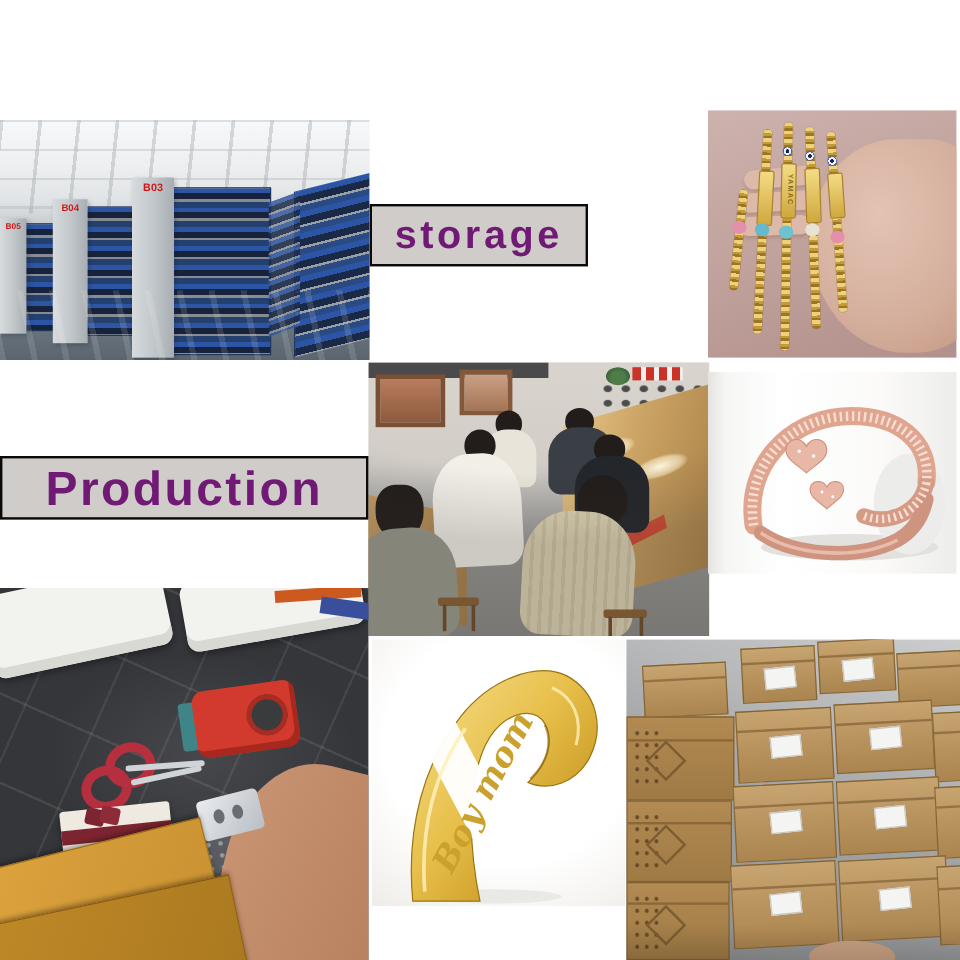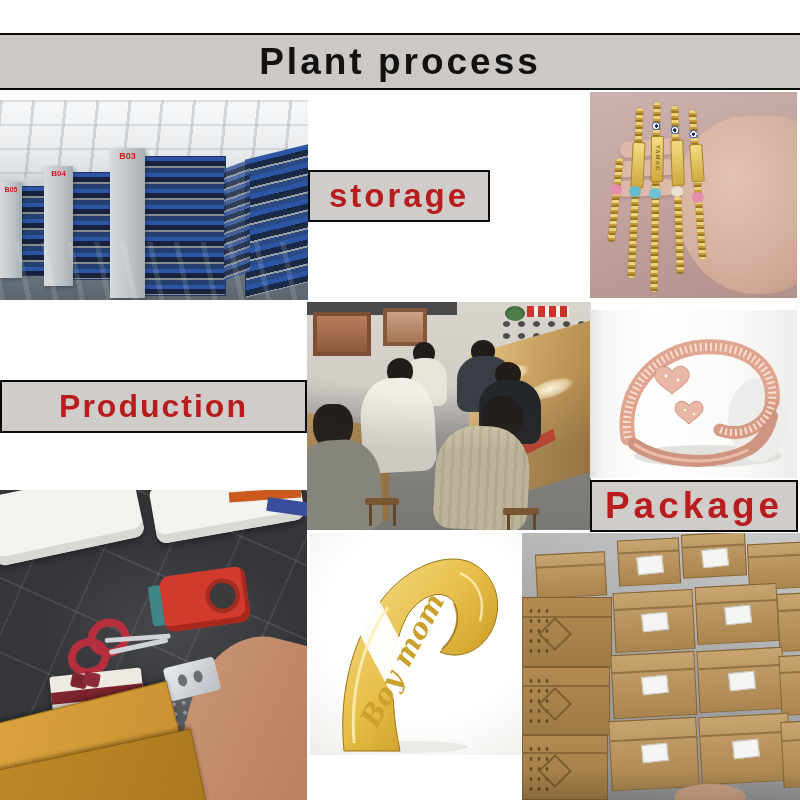--- a/index.html
+++ b/index.html
@@ -11,23 +11,23 @@
   
   .banner{position:absolute;left:0;top:33px;width:800px;height:53px;
           background:var(--banner-bg,#cbc8c6);
           border-top:2px solid #0a0a0a;border-bottom:2px solid #0a0a0a;
           display:flex;align-items:center;justify-content:center;}
   .banner span{font-weight:bold;font-size:37px;letter-spacing:3px;color:#121212;}
 
   
   .plabel{position:absolute;background:var(--label-bg,#cfccc9);border:2px solid #0a0a0a;
           display:flex;align-items:center;justify-content:center;
-          font-weight:bold;color:#b91c1c;box-sizing:border-box;}
+          font-weight:bold;color:#701a75;box-sizing:border-box;}
   #label-storage{left:308px;top:170px;width:182px;height:52px;font-size:33px;letter-spacing:3px;}
-  #label-production{left:0;top:380px;width:307px;height:53px;font-size:32px;letter-spacing:2px;}
+  #label-production{left:0;top:380px;width:307px;height:53px;font-size:40px;letter-spacing:2px;align-items:flex-end;}
   #label-package{left:590px;top:480px;width:208px;height:52px;font-size:37px;letter-spacing:4px;}
   #quality-band{position:absolute;left:307px;top:755px;width:215px;height:45px;
           background:var(--label-bg,#cfccc9);border-top:2px solid #0a0a0a;box-sizing:border-box;
           display:flex;align-items:flex-end;padding:0 0 4px 3px;
           font-weight:bold;font-size:22px;letter-spacing:.5px;color:#141414;}
 
   
   #photo-warehouse{left:0;top:100px;width:308px;height:200px;
     background:linear-gradient(180deg,#f7f8f9 0%,#eceeef 20%,#e0e3e5 34%,#c6cbcf 44%,
                #a9b1b8 55%,#8b959d 68%,#6e7881 82%,#5a656f 100%);}
@@ -164,23 +164,20 @@
     background-image:radial-gradient(rgba(90,65,30,.85) 1.2px,transparent 1.7px);background-size:8px 10px;}
   .ct-hand{position:absolute;left:152px;bottom:-10px;width:72px;height:26px;border-radius:50%;background:#caa183;}
   .ct-shade{position:absolute;left:0;right:0;bottom:0;height:30px;
     background:linear-gradient(transparent,rgba(0,0,0,.14));}
 </style>
 </head>
 <body>
 
 <div class="stage">
 
-  <div class="banner">
-    <span>Plant process</span>
-  </div>
 
   <div class="photo" id="photo-warehouse">
     <div class="wh-beams"></div>
     <div class="rack">
       <div class="shelves abs" style="left:16px;top:86px;width:34px;height:88px;"></div>
       <div class="panel abs" style="left:0;top:82px;width:22px;height:96px;">
         <span class="tag" style="font-size:7px;">B05</span>
       </div>
     </div>
     <div class="rack">
@@ -300,23 +297,20 @@
       <path d="M182,92 C178,116 152,128 130,120" stroke="#f7ddd2" stroke-width="7" fill="none" stroke-dasharray="2 3"></path>
       <path d="M82,62 c-4,-9 -17,-7 -17,3 c0,8 9,12 17,19 c8,-7 17,-11 17,-19 c0,-10 -13,-12 -17,-3 Z" fill="#e9b7a6" stroke="#cf9480"></path>
       <path d="M99,96 c-3,-7 -14,-6 -14,2 c0,7 8,10 14,16 c6,-6 14,-9 14,-16 c0,-8 -11,-9 -14,-2 Z" fill="#e9b7a6" stroke="#cf9480"></path>
       <circle cx="76" cy="66" r="1.4" fill="#fff"></circle>
         <circle cx="88" cy="70" r="1.4" fill="#fff"></circle>
       <circle cx="95" cy="100" r="1.2" fill="#fff"></circle>
         <circle cx="104" cy="104" r="1.2" fill="#fff"></circle>
     </svg>
   </div>
 
-  <div class="plabel" id="label-package">
-    <span>Package</span>
-  </div>
 
   <div class="photo" id="photo-packing">
     <div class="pk-tiles"></div>
     <div class="tray" style="left:-12px;top:-8px;width:152px;height:70px;transform:rotate(-12deg);"></div>
     <div class="tray" style="left:152px;top:-16px;width:150px;height:58px;transform:rotate(-10deg);"></div>
     <div class="pk-orange"></div>
     <div class="pk-blue"></div>
     <div class="tape">
       <span class="tape-pad"></span>
       <span class="tape-body"></span>

